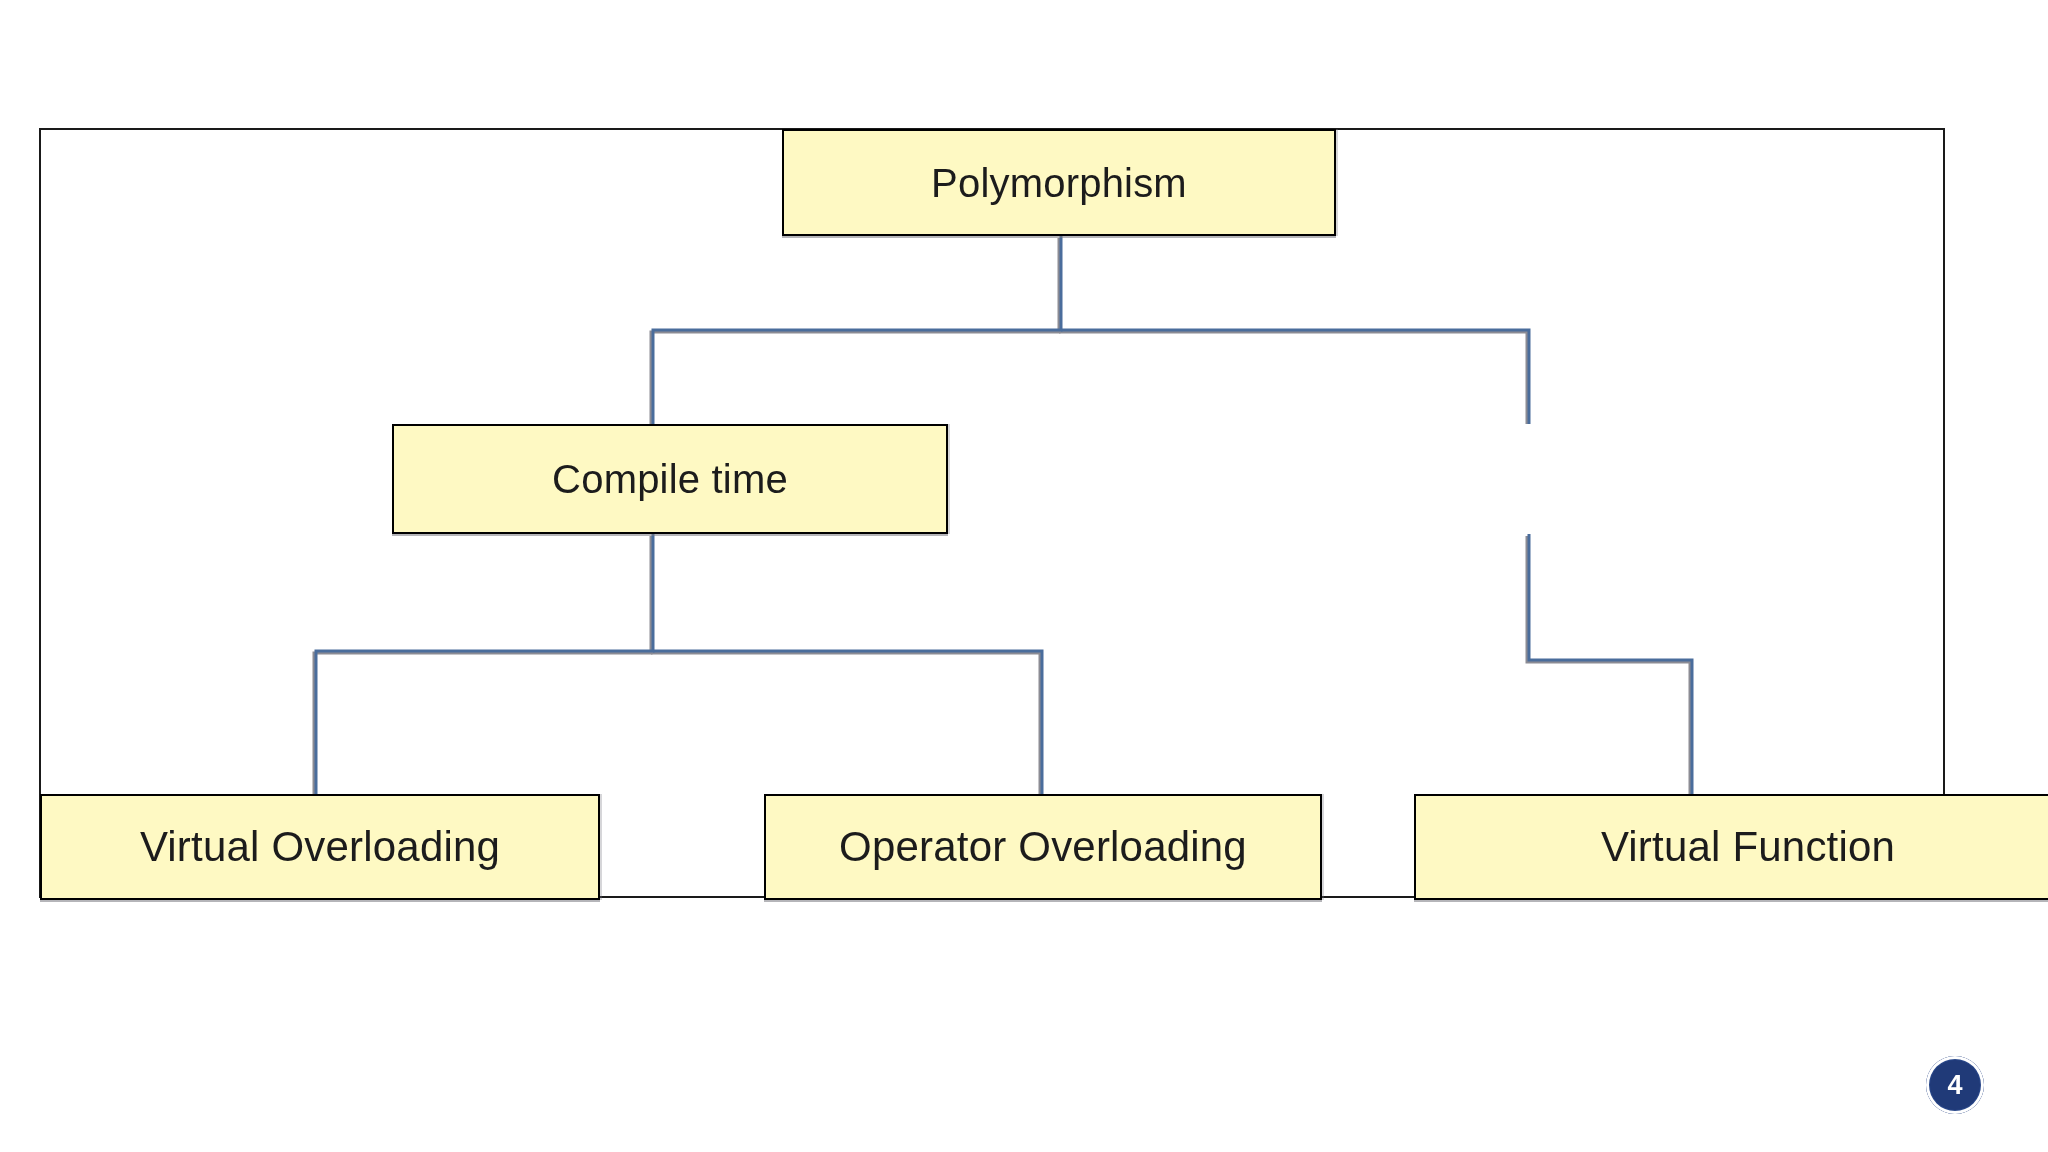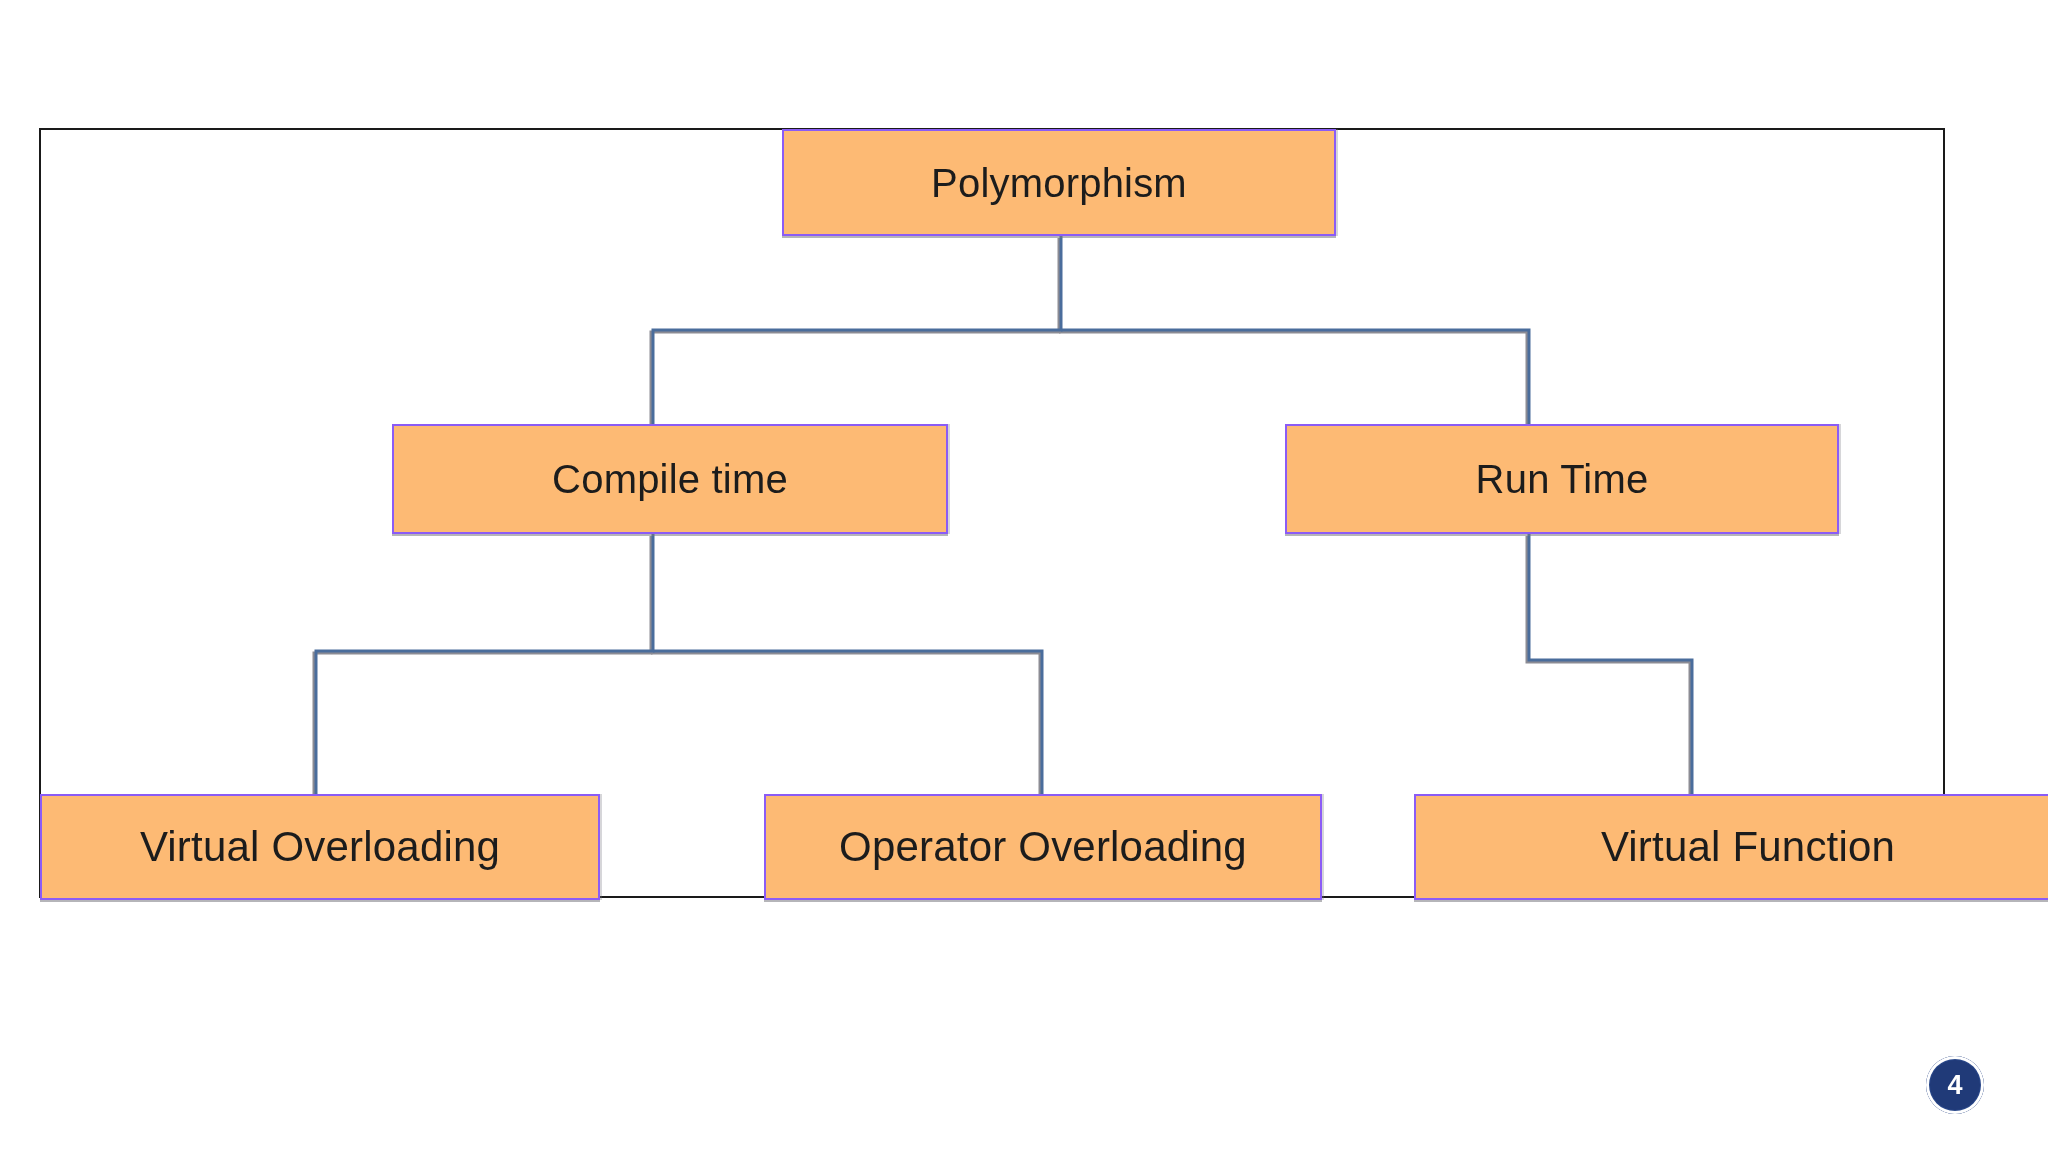--- a/index.html
+++ b/index.html
@@ -44,22 +44,22 @@
     width: 2048px;
     height: 1152px;
     pointer-events: none;
     z-index: 1;
   }
 
   
   .node {
     position: absolute;
     box-sizing: border-box;
-    background: #fdba74;
-    border: 2px solid #8b5cf6;
+    background: #fef9c3;
+    border: 2px solid #000000;
     display: flex;
     align-items: center;
     justify-content: center;
     z-index: 3;
     box-shadow: 0 2px 0 0 rgba(120,120,128,0.55),
                 2px 0 0 0 rgba(120,120,128,0.30);
   }
   .node-label {
     color: #1c1c1c;
     font-size: 40px;
@@ -151,23 +151,20 @@
   <div id="diagram-frame"></div>
 
   <div class="node" id="node-polymorphism">
     <span class="node-label">Polymorphism</span>
   </div>
 
   <div class="node" id="node-compile-time">
     <span class="node-label">Compile time</span>
   </div>
 
-  <div class="node" id="node-run-time">
-    <span class="node-label">Run Time</span>
-  </div>
 
   <div class="node" id="node-function-overloading">
     <span class="node-label">Virtual Overloading</span>
   </div>
 
   <div class="node" id="node-operator-overloading">
     <span class="node-label">Operator Overloading</span>
   </div>
 
   <div class="node" id="node-virtual-function">

